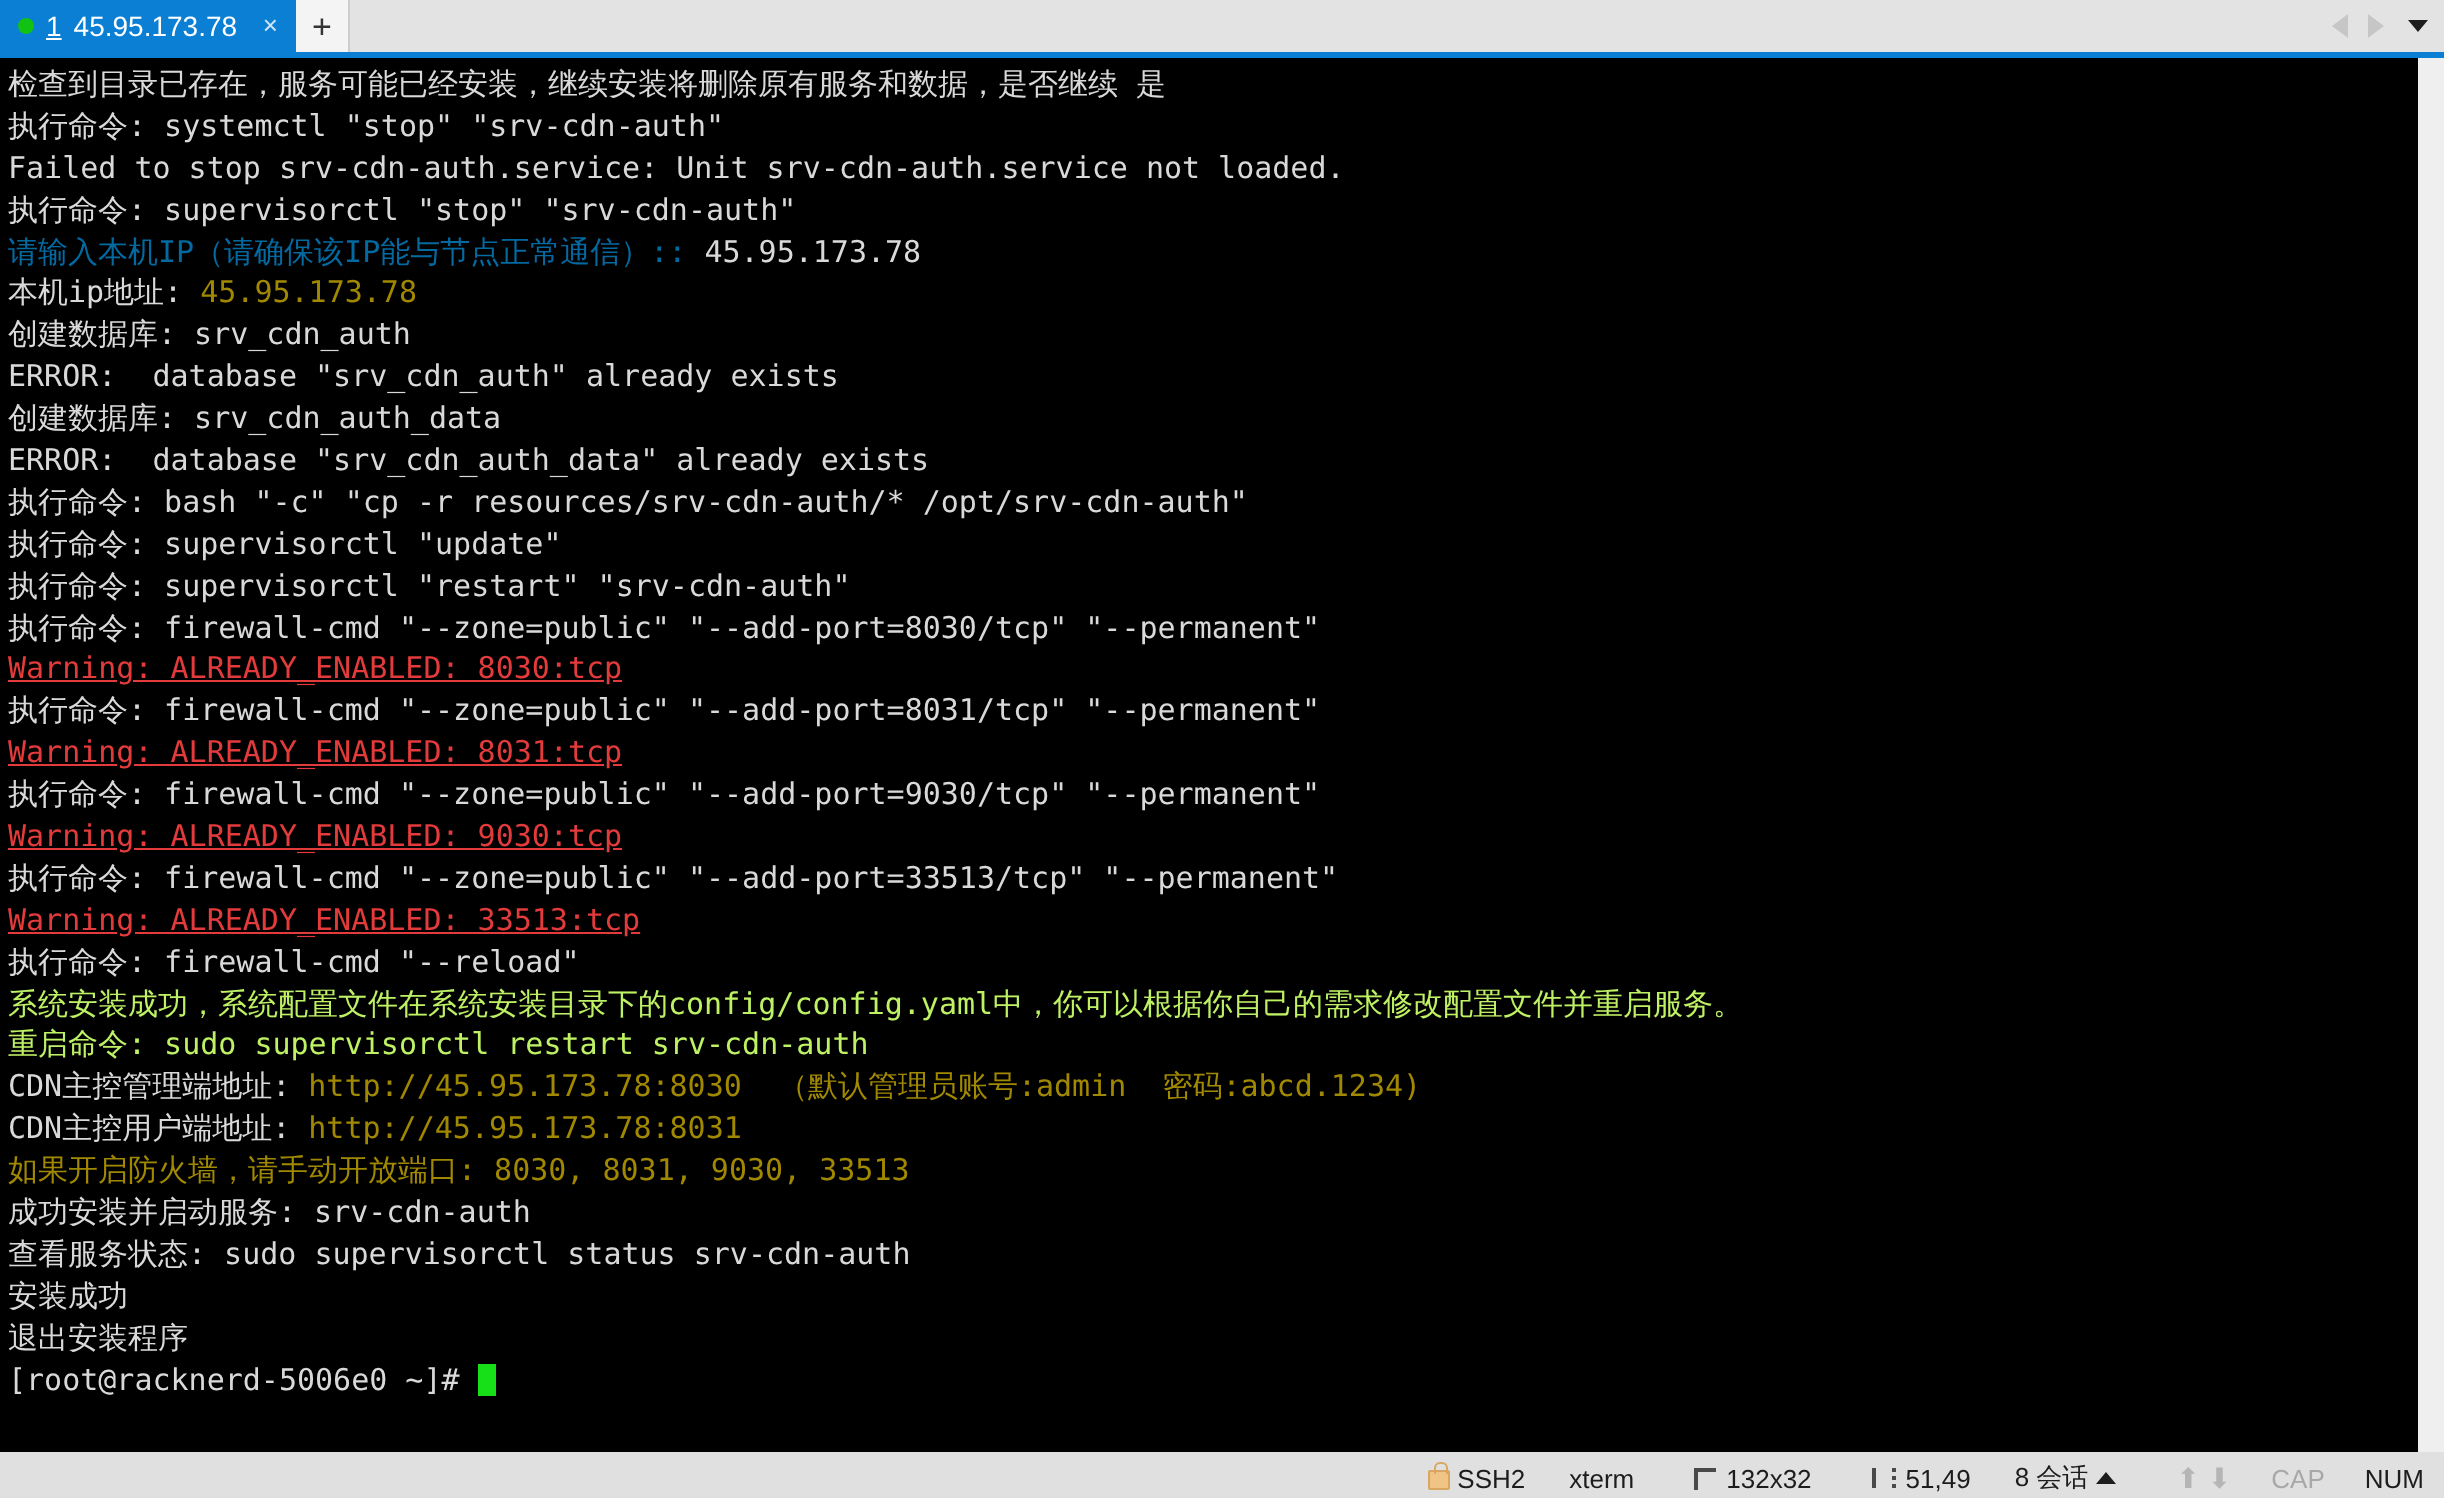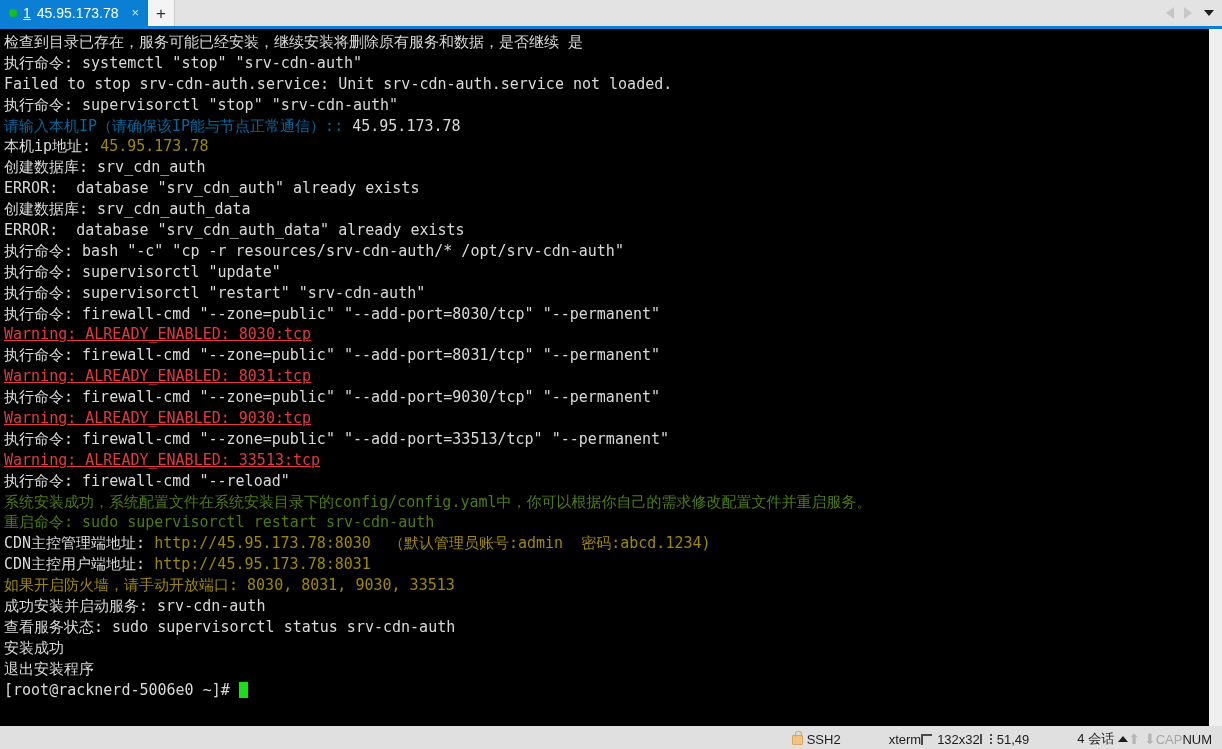--- a/index.html
+++ b/index.html
@@ -119,21 +119,21 @@
   }
   .scrollbar {
     width: 13px;
     background: #efefef;
     border-left: 1px solid #000;
     flex: 0 0 auto;
   }
   .line { height: 20.9px; }
   .w  { color: #d9d9d9; }
   .g  { color: #0369a1; }
-  .gd { color: #4d7c0f; }
+  .gd { color: #bef264; }
   .y  { color: #a08800; }
   .r  { color: #e33b3b; text-decoration: underline; }
   .cursor {
     display: inline-block;
     width: 9px;
     height: 16px;
     background: #18e018;
     vertical-align: -3px;
   }
 
@@ -194,23 +194,23 @@
     border-left: 5px solid transparent;
     border-right: 5px solid transparent;
     border-bottom: 6px solid #1d1d1d;
   }
   .arrow-up, .arrow-dn {
     color: #b5b5b5;
     font-size: 14px;
     line-height: 1;
   }
   .dim { color: #a8a8a8; }
-  .gap-l { margin-left: 48px; }
-  .gap-m { }
-  .gap-s { }
+  .gap-l { margin-left: 22px; }
+  .gap-m { margin-left: 30px; }
+  .gap-s { margin-left: 20px; }
 </style>
 </head>
 <body>
 
 <div class="tabbar">
   <div class="tab">
     <span class="tab-dot"></span>
     <span class="tab-index">1</span>
     <span class="tab-title">45.95.173.78</span>
     <span class="tab-close">×</span>
@@ -246,21 +246,21 @@
     <span class="size-icon"></span>
     <span>132x32</span>
   </span>
 
   <span class="sb-item gap-m">
     <span class="pos-icon"></span>
     <span>51,49</span>
   </span>
 
   <span class="sb-item gap-l">
-    <span>4 会话</span>
+    <span>8 会话</span>
     <span class="caret-up-sm"></span>
   </span>
 
   <span class="sb-item gap-m">
     <span class="arrow-up">⬆</span>
     <span class="arrow-dn">⬇</span>
   </span>
 
   <span class="sb-item gap-s dim">
     <span>CAP</span>

